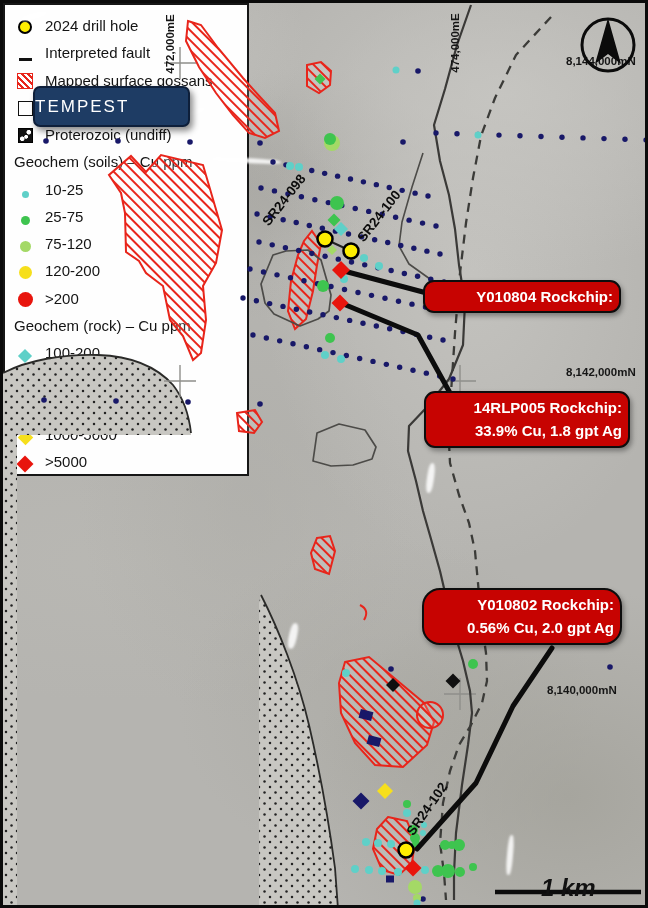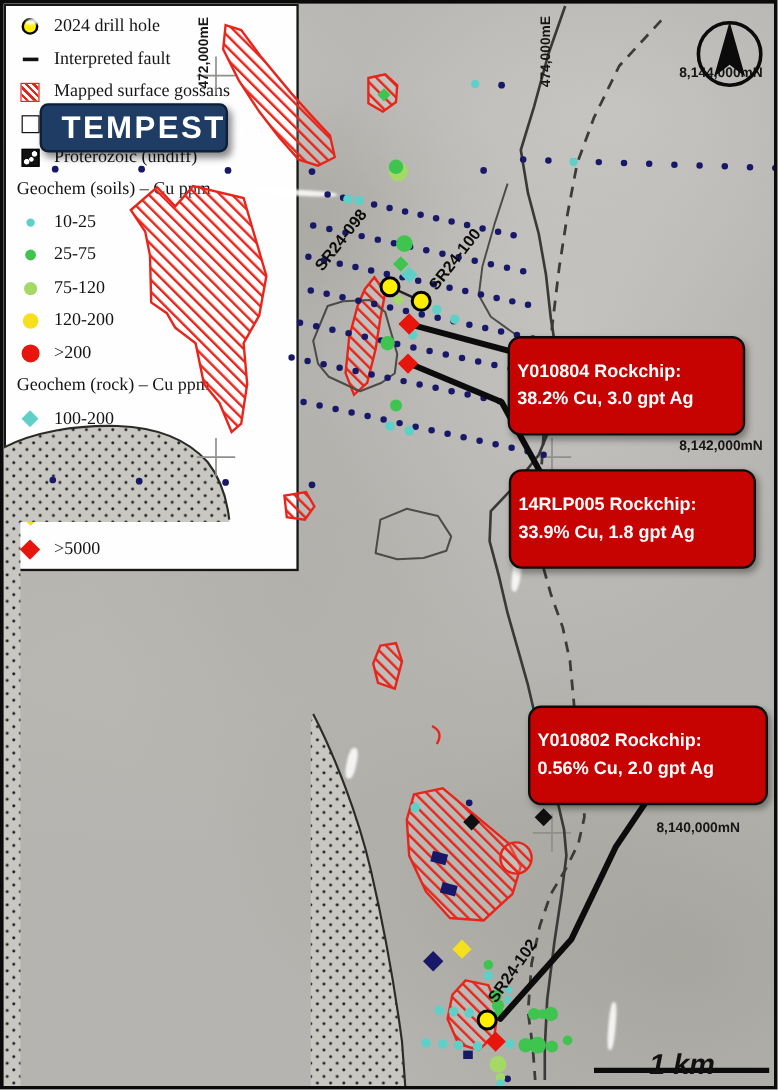--- a/index.html
+++ b/index.html
@@ -12,37 +12,37 @@
       radial-gradient(200px 140px at 47% 18%, rgba(158,157,152,.5), transparent 70%),
       radial-gradient(380px 300px at 88% 88%, rgba(156,155,146,.6), transparent 70%),
       radial-gradient(300px 240px at 60% 78%, rgba(166,165,158,.5), transparent 70%),
       radial-gradient(240px 320px at 38% 55%, rgba(172,171,166,.5), transparent 70%),
       radial-gradient(500px 200px at 20% 62%, rgba(188,187,182,.5), transparent 70%);}
   .streak{position:absolute;background:rgba(255,255,255,.85);border-radius:40%;filter:blur(1px);}
   svg.maplayer{position:absolute;left:0;top:0;z-index:1;}
   .overlay{position:absolute;z-index:2;}
   
   #tempest{left:30px;top:83px;width:153px;height:37px;background:#1e3c64;border:2px solid #0e1f3a;border-radius:7px;
-    box-shadow:3px 4px 6px rgba(0,0,0,.45);display:flex;align-items:center;justify-content:flex-end;
-    color:#fff;font-weight:bold;font-size:26px;letter-spacing:2px;}
+    box-shadow:3px 4px 6px rgba(0,0,0,.45);display:flex;align-items:center;justify-content:flex-start;
+    color:#fff;font-weight:normal;font-size:17px;letter-spacing:2px;}
   
   .callout{background:#c70301;border:2.5px solid #0d0d0d;border-radius:11px;color:#fff;font-weight:bold;font-size:15px;
-    text-align:left;line-height:1.55;padding:16px 6px;box-shadow:2px 3px 5px rgba(0,0,0,.35);}
+    text-align:right;line-height:1.55;padding:3px 6px;box-shadow:2px 3px 5px rgba(0,0,0,.35);}
   #co1{left:420px;top:277px;width:182px;}
   #co2{left:421px;top:388px;width:190px;}
-  #co3{left:437px;top:585px;width:184px;}
+  #co3{left:419px;top:585px;width:184px;border-radius:18px;}
   
   .gridlabel{position:absolute;z-index:2;color:#161616;font-weight:bold;font-size:11.5px;white-space:nowrap;}
   .vert{transform:translate(-50%,-50%) rotate(-90deg);}
   
   .drill-label{position:absolute;z-index:2;color:#0c0c0c;font-weight:bold;font-size:13.5px;white-space:nowrap;}
   
   #legend{left:10px;top:426px;width:246px;height:473px;background:#fefefe;border:2px solid #161616;box-sizing:border-box;
     padding:5px 4px 4px 9px;display:flex;flex-direction:column;justify-content:space-between;z-index:2;}
-  .lrow{display:flex;align-items:center;height:24px;gap:9px;font-size:15px;color:#141414;font-family:Liberation Serif, serif;}
+  .lrow{display:flex;align-items:flex-end;height:24px;gap:9px;font-size:15px;color:#141414;}
   .licon{width:22px;display:flex;align-items:center;justify-content:center;flex:0 0 22px;}
   .lheader{font-size:15px;color:#141414;}
   .dot{border-radius:50%;}
   .diamond{transform:rotate(45deg);}
   .drillicon{width:10px;height:10px;border-radius:50%;background:#ffee00;border:2.5px solid #000;}
   .dashicon{width:13px;height:3px;background:#111;}
   .hatchicon{width:14px;height:14px;border:1.5px solid #e8251b;
     background:repeating-linear-gradient(45deg,#fff 0 2.5px,#e8251b 2.5px 4.5px);}
   .contacticon{width:13px;height:13px;border:1.7px solid #111;background:transparent;}
   .protoicon{width:13px;height:13px;background:#111;border:1px solid #000;
@@ -324,21 +324,20 @@
   <div class="gridlabel" style="left:563px;top:52px;">8,144,000mN</div>
   <div class="gridlabel" style="left:563px;top:363px;">8,142,000mN</div>
   <div class="gridlabel" style="left:544px;top:681px;">8,140,000mN</div>
 
   <div class="drill-label" style="left:281px;top:197px;transform:translate(-50%,-50%) rotate(-52deg);">SR24-098</div>
   <div class="drill-label" style="left:376px;top:213px;transform:translate(-50%,-50%) rotate(-52deg);">SR24-100</div>
   <div class="drill-label" style="left:424px;top:806px;transform:translate(-50%,-50%) rotate(-55deg);">SR24-102</div>
 
   <div class="overlay callout" id="co1">
     <div>Y010804 Rockchip:</div>
-    <div>38.2% Cu, 3.0 gpt Ag</div>
   </div>
   <div class="overlay callout" id="co2">
     <div>14RLP005 Rockchip:</div>
     <div>33.9% Cu, 1.8 gpt Ag</div>
   </div>
   <div class="overlay callout" id="co3">
     <div>Y010802 Rockchip:</div>
     <div>0.56% Cu, 2.0 gpt Ag</div>
   </div>
 

